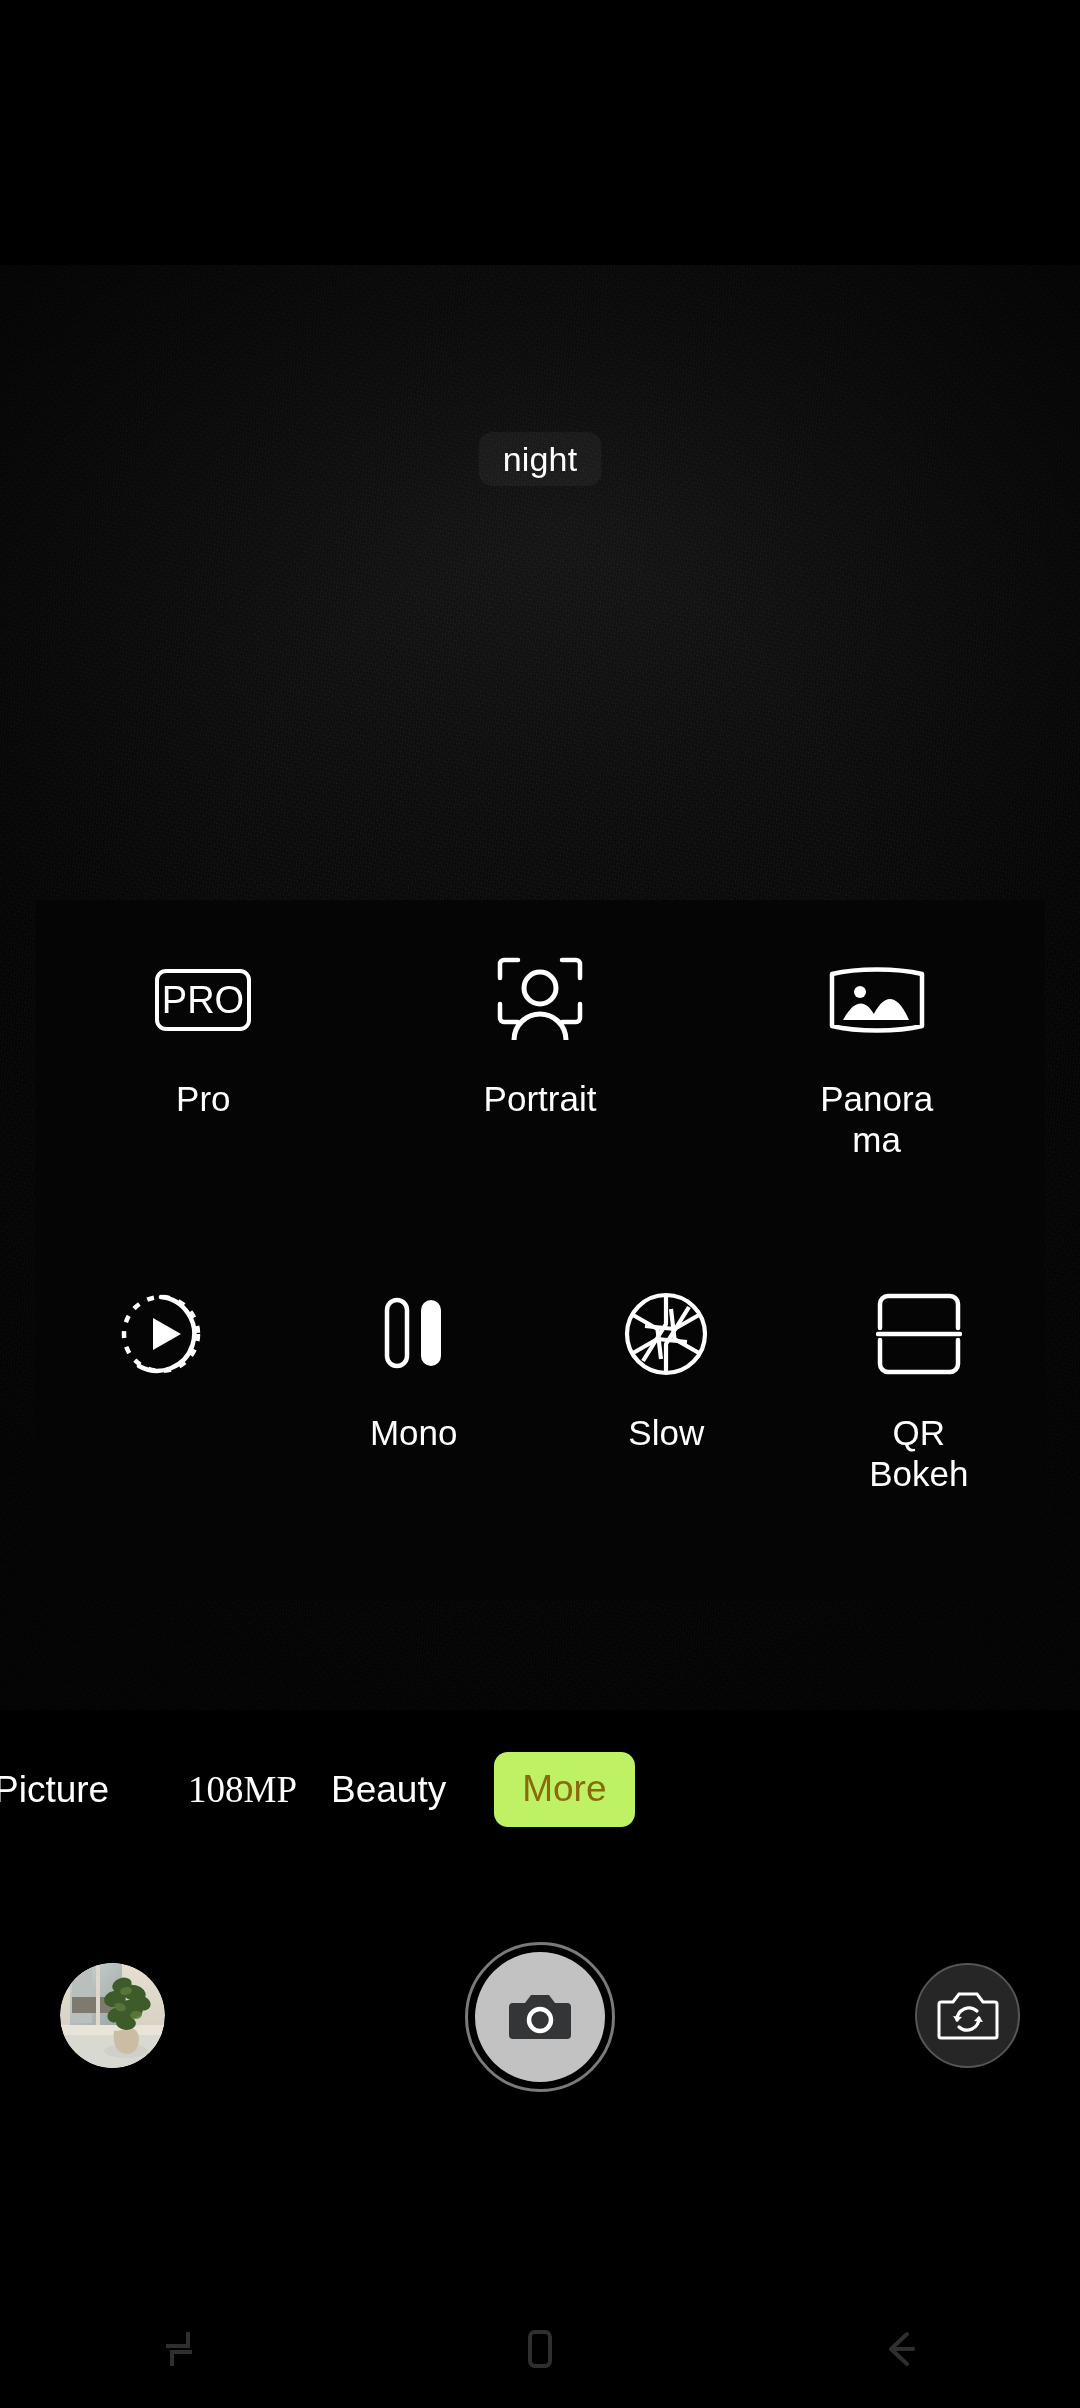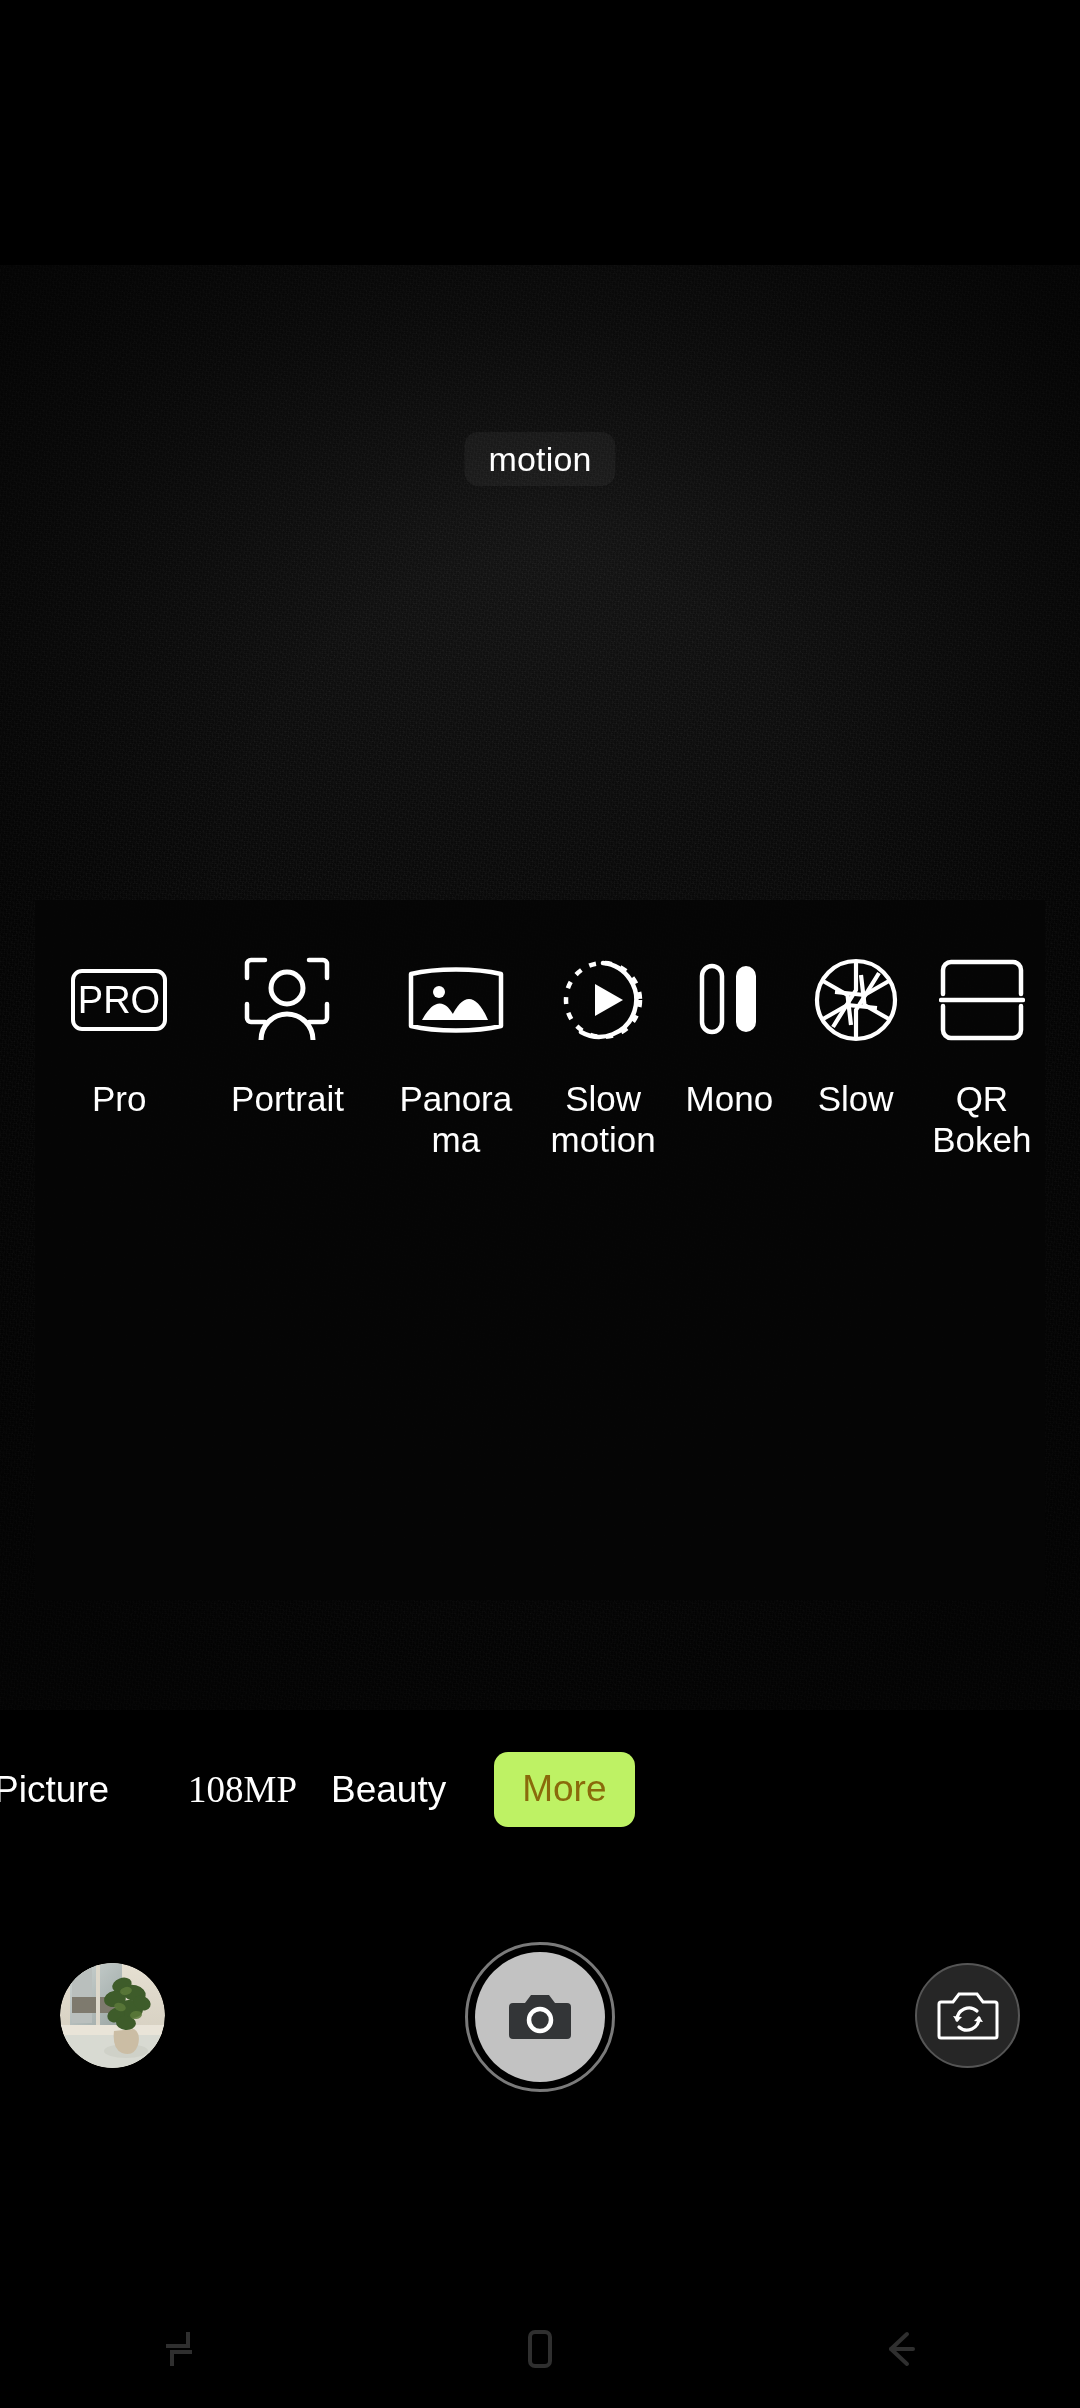--- a/index.html
+++ b/index.html
@@ -62,21 +62,21 @@
   }
 
   
   #modes-panel {
     position:absolute;
     left:35px; top:900px;
     width:1010px; height:700px;
     background:rgba(5,5,5,.93);
     z-index:8;
     display:flex;
-    flex-direction:row;
+    flex-direction:column;
     justify-content:flex-start;
     padding-top:24px;
   }
   .mode-row {
     display:flex;
     width:100%;
     height:334px;
   }
   .mode-cell {
     flex:1 1 0;
@@ -194,21 +194,21 @@
 <body>
 
 <div id="screen">
 
   <div id="preview">
     <div id="grain"></div>
     <div id="grain2"></div>
     <div id="vignette"></div>
   </div>
 
-  <div id="scene-chip">motion</div>
+  <div id="scene-chip">night</div>
 
   <div id="modes-panel">
 
     <div class="mode-row">
 
       <div class="mode-cell">
         <div class="mode-icon">
           <svg width="96" height="62" viewBox="0 0 96 62">
             <rect x="2" y="2" width="92" height="58" rx="9" fill="none" stroke="#fff" stroke-width="4"></rect>
             <text x="48" y="44" font-family="Liberation Sans, sans-serif" font-size="38" fill="#fff" text-anchor="middle">PRO</text>
@@ -251,21 +251,20 @@
     <div class="mode-row">
 
       <div class="mode-cell">
         <div class="mode-icon">
           <svg width="84" height="84" viewBox="0 0 84 84">
             <circle cx="42" cy="42" r="37" fill="none" stroke="#fff" stroke-width="4.5" stroke-dasharray="7 9" stroke-dashoffset="0"></circle>
             <path d="M42 5 A37 37 0 1 1 20 74" fill="none" stroke="#fff" stroke-width="4.5" stroke-linecap="round"></path>
             <path d="M34 26 L62 42 L34 58 Z" fill="#fff"></path>
           </svg>
         </div>
-        <div class="mode-label">Slow motion</div>
       </div>
 
       <div class="mode-cell">
         <div class="mode-icon">
           <svg width="70" height="80" viewBox="0 0 70 80">
             <rect x="8" y="6" width="20" height="66" rx="10" fill="none" stroke="#fff" stroke-width="4.5"></rect>
             <rect x="42" y="6" width="20" height="66" rx="10" fill="#fff"></rect>
           </svg>
         </div>
         <div class="mode-label">Mono</div>

